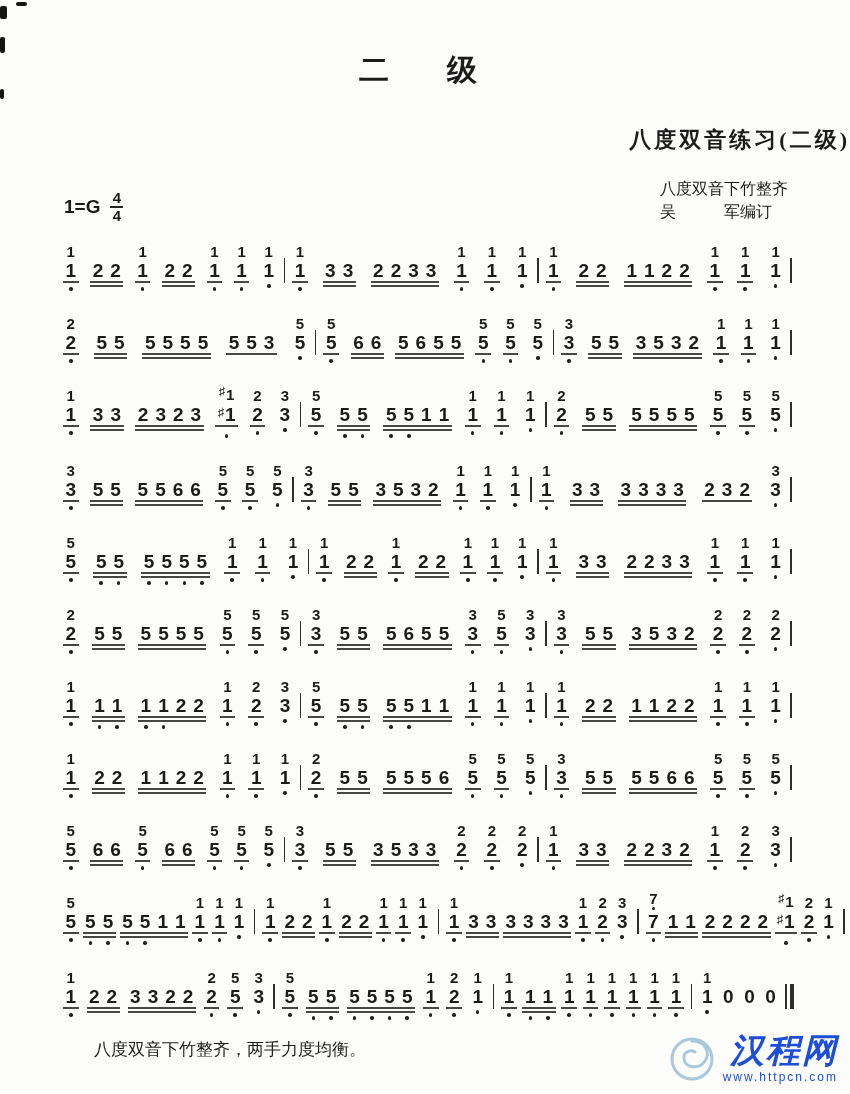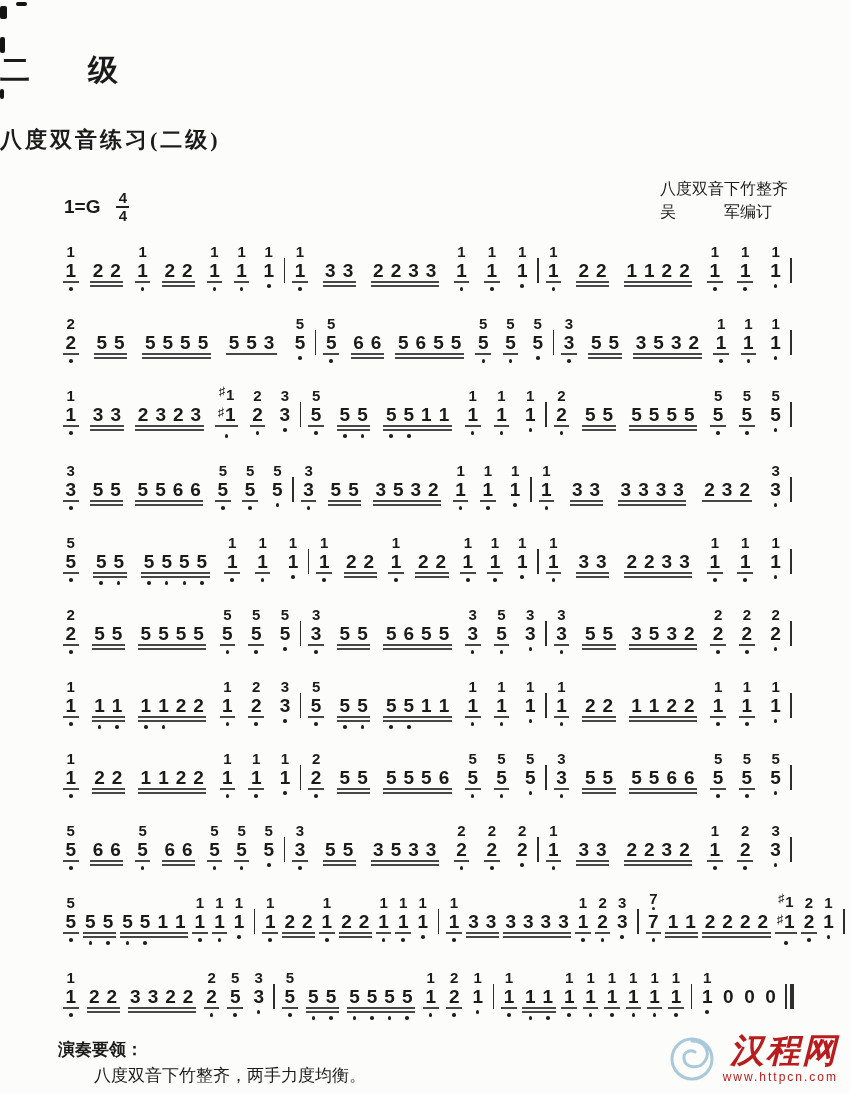--- a/index.html
+++ b/index.html
@@ -10,31 +10,31 @@
   }
   .page{position:absolute;inset:0;background:#fcfcfa;}
   
   .mark{position:absolute;background:#141414;border-radius:2px;}
   .mark.m1{left:0;top:6px;width:7px;height:13px;}
   .mark.m2{left:0;top:37px;width:5px;height:16px;}
   .mark.m3{left:0;top:89px;width:4px;height:10px;}
   .mark.m4{left:16px;top:2px;width:11px;height:4px;}
 
   h1.title{
-    margin:50px 0 0 0;font-size:30px;font-weight:700;
+    margin:50px 0 0 0;text-align:center;font-size:30px;font-weight:700;
     letter-spacing:14px;font-family:Liberation Serif, serif;
   }
   h2.subtitle{
-    margin:34px 0 4px 0;text-align:left;font-size:22px;font-weight:700;
+    margin:34px 0 4px 0;text-align:right;font-size:22px;font-weight:700;
     letter-spacing:3px;font-family:"Liberation Serif", serif;
   }
   .meta{
     margin:22px 62px 0 64px;display:flex;justify-content:space-between;align-items:flex-end;
   }
-  .keysig{display:flex;align-items:center;gap:16px;font-size:19px;font-weight:700;}
+  .keysig{display:flex;align-items:center;gap:10px;font-size:19px;font-weight:700;}
   .ts{display:inline-flex;flex-direction:column;align-items:center;line-height:1;}
   .ts .tnum{font-size:15px;font-weight:700;line-height:14px;}
   .ts .tline{width:13px;height:2px;background:#222;margin:1px 0;}
   .credits{text-align:left;font-size:16px;line-height:23px;font-family:"Liberation Serif", serif;}
 
   .score{margin:16px 56px 0 58px;}
   .system{display:flex;align-items:flex-start;margin-bottom:17px;}
   .measure{display:flex;justify-content:space-between;padding:0 3px;flex-basis:0;}
   .grp{position:relative;display:flex;padding:0 1px;}
   .note{display:flex;flex-direction:column;align-items:center;padding:0 3.5px;}
@@ -55,21 +55,21 @@
   .endbar{display:flex;gap:2.5px;margin:19px 0 0 2px;flex:none;}
   .endbar .thin{width:1.6px;height:25px;background:#2e2e2e;}
   .endbar .thick{width:4.5px;height:25px;background:#2e2e2e;}
 
   .footer{margin:4px 0 0 58px;font-size:17px;line-height:26px;}
   .flabel{font-weight:700;}
   .ftext{margin-left:36px;}
 
   .watermark{
     position:absolute;right:12px;bottom:10px;display:flex;align-items:center;gap:6px;
-    color:#b91c1c;user-select:none;
+    color:#1d4ed8;user-select:none;
   }
   .wmtext{display:flex;flex-direction:column;align-items:flex-end;}
   .wmname{font-size:34px;font-weight:700;font-style:italic;letter-spacing:2px;line-height:36px;
           font-family:"Liberation Serif", serif;}
   .wmurl{font-size:12px;letter-spacing:2px;margin-top:1px;}
 </style>
 </head>
 <body>
 
 <div class="page">
@@ -3215,21 +3215,20 @@
           </div>
         </div>
         <div class="endbar">
           <div class="thin"></div>
           <div class="thick"></div>
         </div>
       </div>
     </div>
 
   <div class="footer">
-    <div class="flabel">演奏要领：</div>
     <div class="ftext">八度双音下竹整齐，两手力度均衡。</div>
   </div>
 
   <div class="watermark">
     <svg width="50" height="50" viewBox="0 0 50 50">
       <circle cx="25" cy="25" r="20" fill="none" stroke="#a9c9db" stroke-width="3"></circle>
       <path d="M25 7 C 38 7 44 18 38 27 C 32 36 18 34 17 25 C 16 18 23 15 28 18" fill="none" stroke="#a9c9db" stroke-width="3" stroke-linecap="round"></path>
     </svg>
     <div class="wmtext">
       <div class="wmname">汉程网</div>

